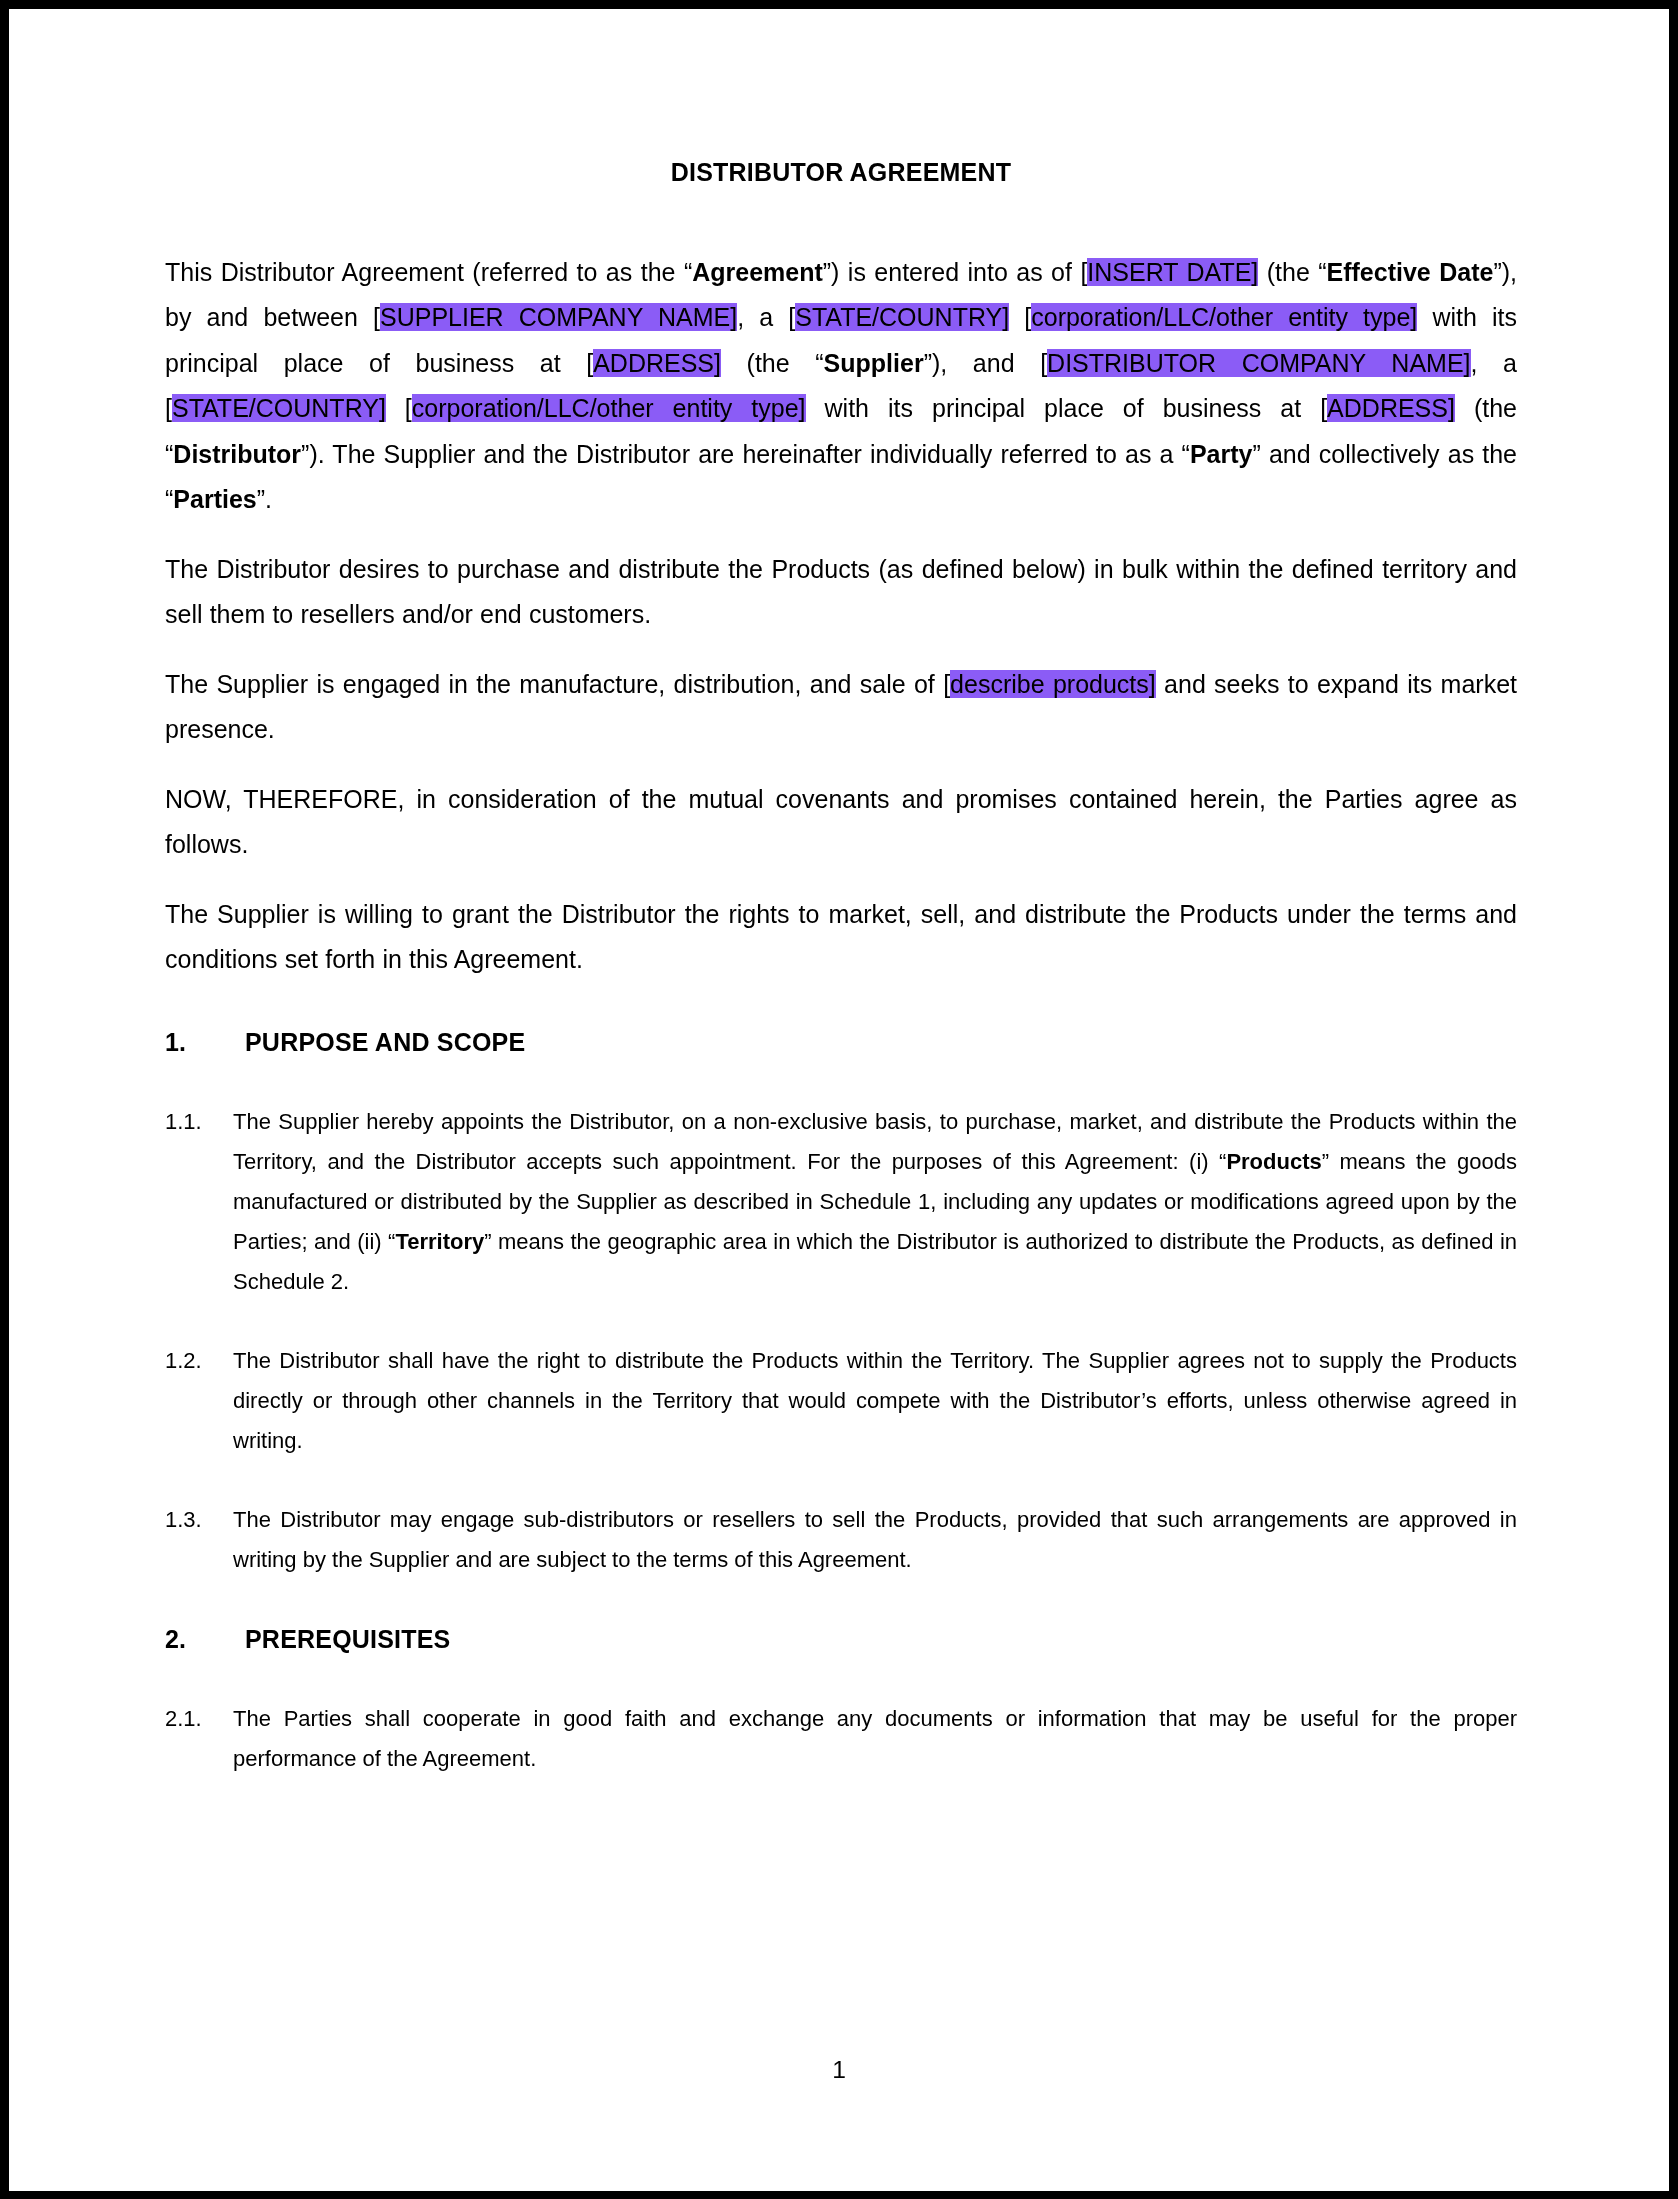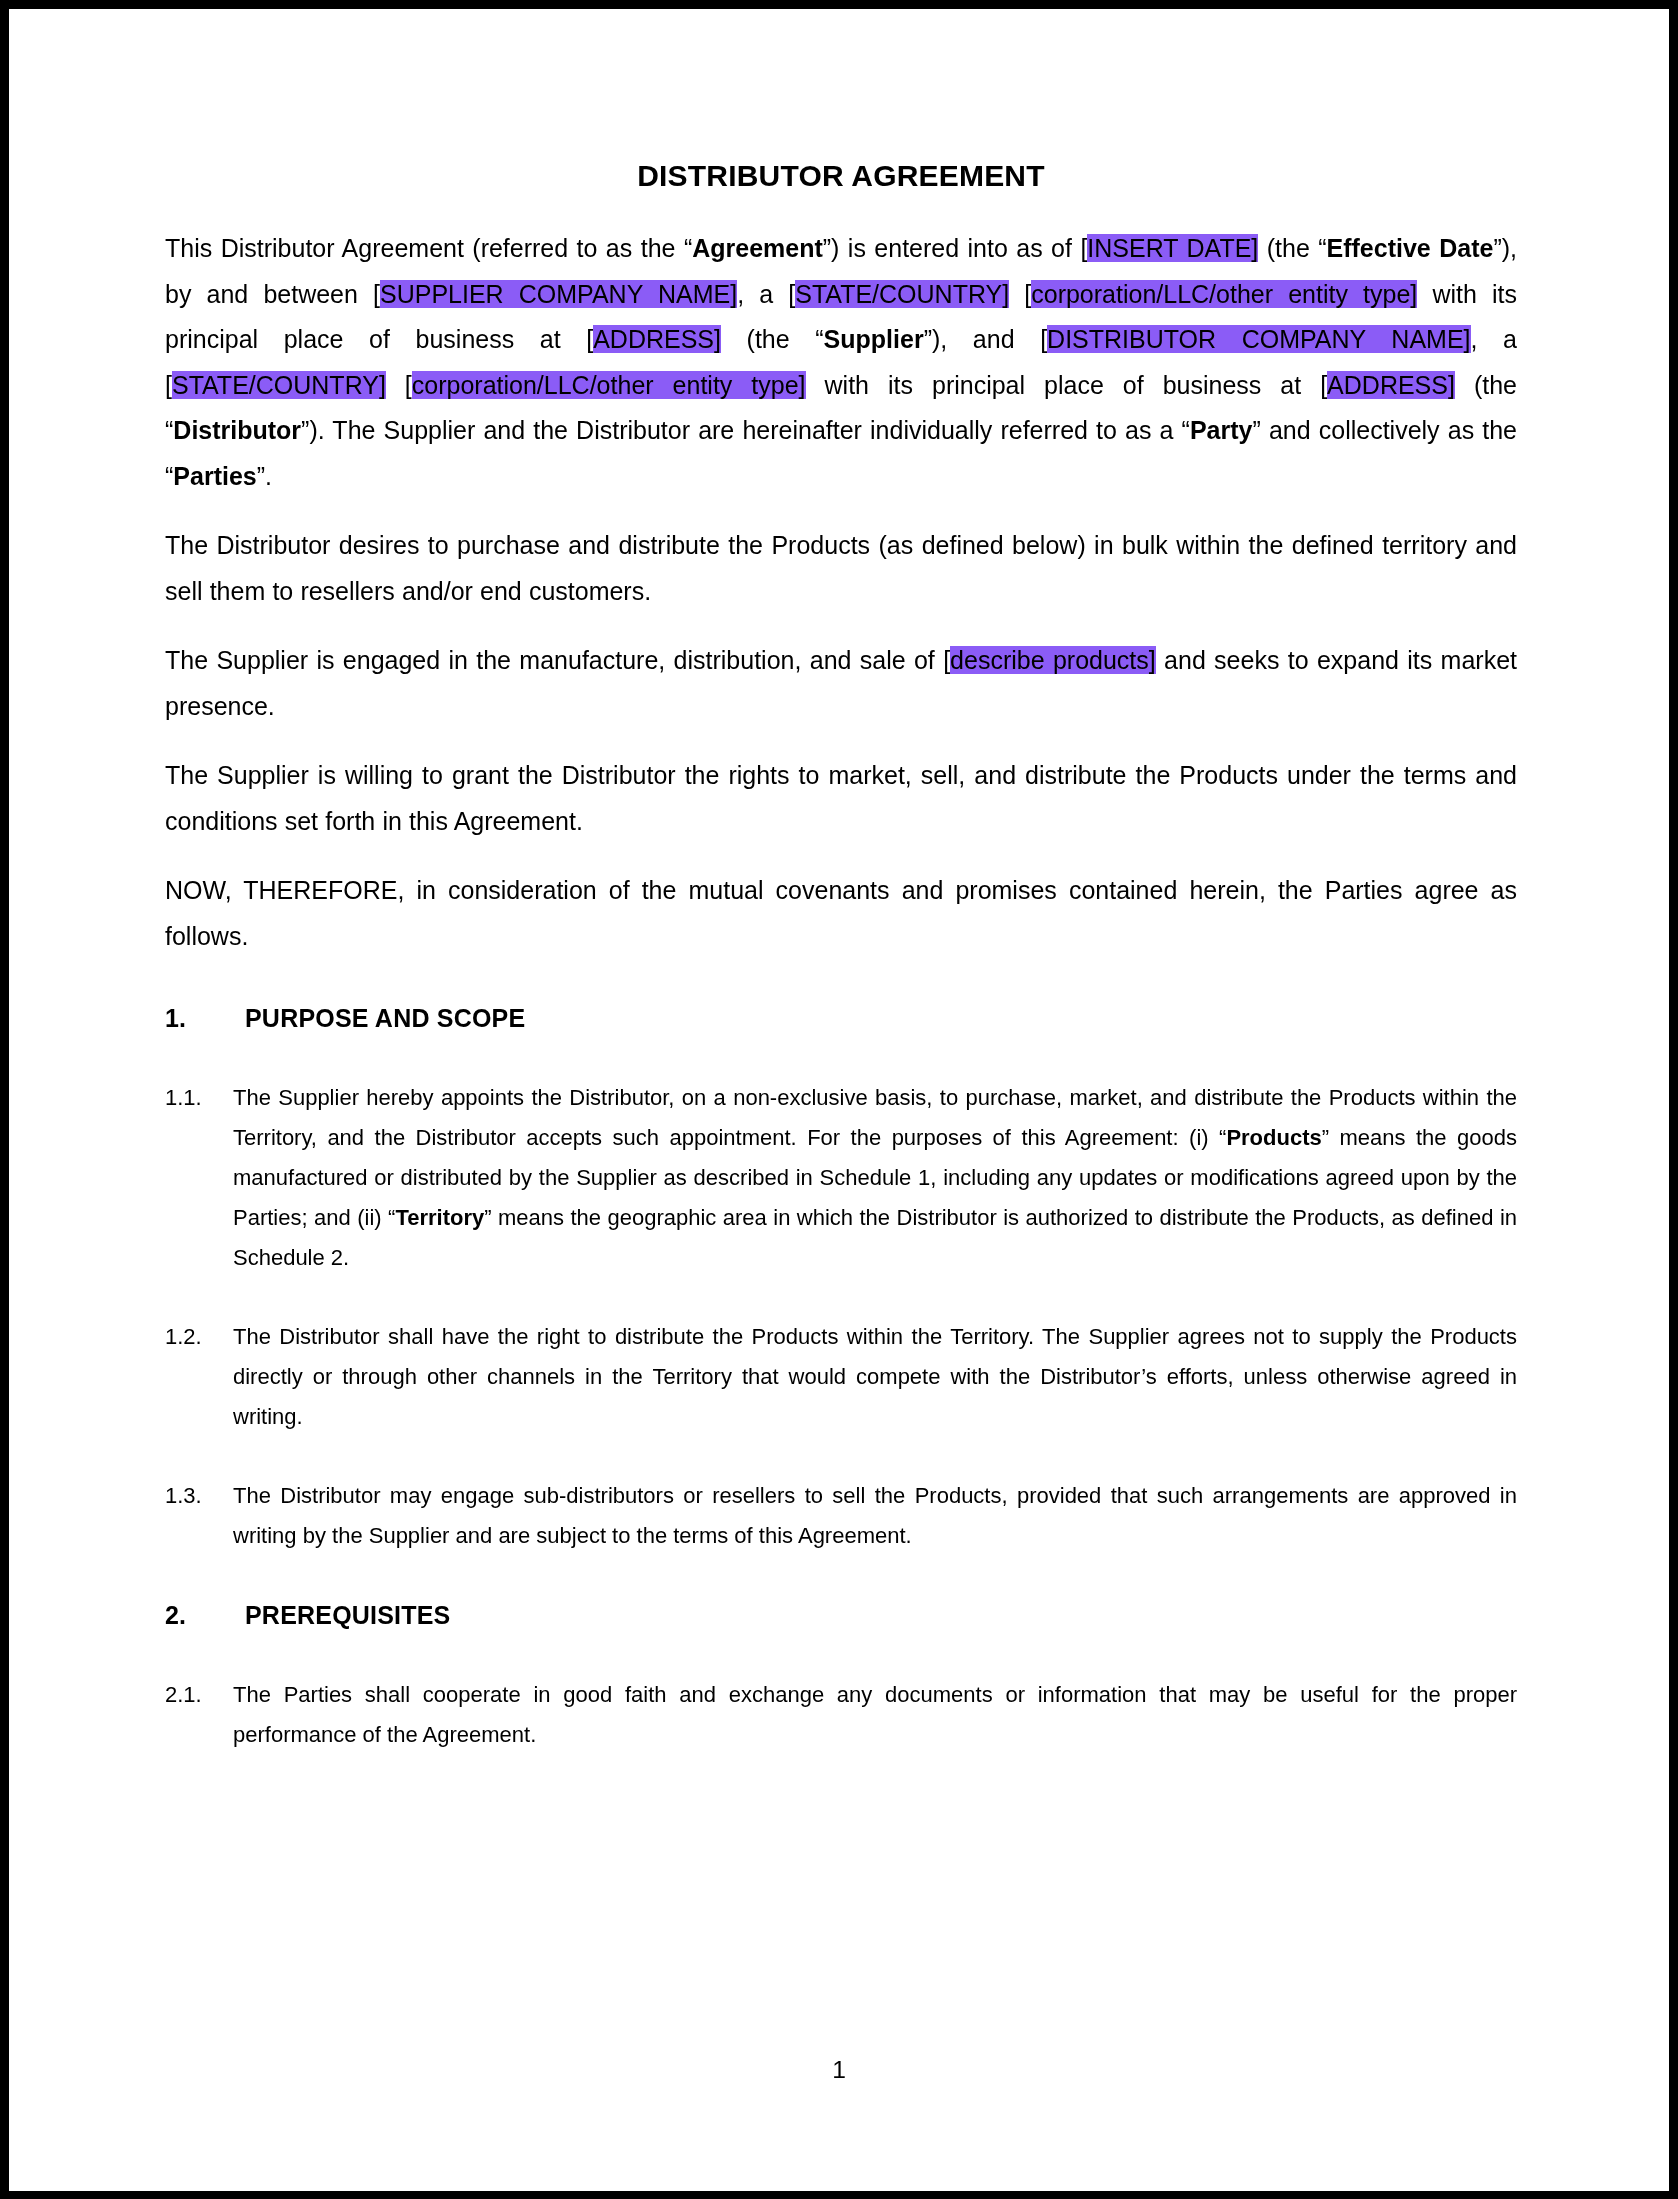--- a/index.html
+++ b/index.html
@@ -31,25 +31,25 @@
 
   .content {
     position: absolute;
     left: 156px;
     top: 147px;
     width: 1352px;
   }
 
   .doc-title {
     text-align: center;
-    font-size: 30px;
+    font-size: 25px;
     font-weight: bold;
     letter-spacing: 0.2px;
     color: #000000;
-    margin: 0 0 31px 0;
+    margin: 0 0 61px 0;
     line-height: 1.3;
   }
 
   p.para {
     margin: 0 0 24px 0;
     font-size: 25px;
     line-height: 1.82;
     color: #000000;
     text-align: justify;
     text-justify: inter-word;
@@ -122,23 +122,23 @@
     <div class="content">
 
       <h1 class="doc-title">DISTRIBUTOR AGREEMENT</h1>
 
       <p class="para"><span>This Distributor Agreement (referred to as the “</span><b>Agreement</b><span>”) is entered into as of [</span><span class="hl">INSERT DATE]</span><span> (the “</span><b>Effective Date</b><span>”), by and between [</span><span class="hl">SUPPLIER COMPANY NAME]</span><span>, a [</span><span class="hl">STATE/COUNTRY]</span><span> [</span><span class="hl">corporation/LLC/other entity type]</span><span> with its principal place of business at [</span><span class="hl">ADDRESS]</span><span> (the “</span><b>Supplier</b><span>”), and [</span><span class="hl">DISTRIBUTOR COMPANY NAME]</span><span>, a [</span><span class="hl">STATE/COUNTRY]</span><span> [</span><span class="hl">corporation/LLC/other entity type]</span><span> with its principal place of business at [</span><span class="hl">ADDRESS]</span><span> (the “</span><b>Distributor</b><span>”). The Supplier and the Distributor are hereinafter individually referred to as a “</span><b>Party</b><span>” and collectively as the “</span><b>Parties</b><span>”.</span></p>
 
       <p class="para">The Distributor desires to purchase and distribute the Products (as defined below) in bulk within the defined territory and sell them to resellers and/or end customers.</p>
 
       <p class="para"><span>The Supplier is engaged in the manufacture, distribution, and sale of [</span><span class="hl">describe products]</span><span> and seeks to expand its market presence.</span></p>
 
+      <p class="para">NOW, THEREFORE, in consideration of the mutual covenants and promises contained herein, the Parties agree as follows.</p>
+
       <p class="para">The Supplier is willing to grant the Distributor the rights to market, sell, and distribute the Products under the terms and conditions set forth in this Agreement.</p>
-
-      <p class="para">NOW, THEREFORE, in consideration of the mutual covenants and promises contained herein, the Parties agree as follows.</p>
 
       <div class="section-heading">
         <span class="num">1.</span>
         <span class="label">PURPOSE AND SCOPE</span>
       </div>
 
       <div class="clause">
         <span class="num">1.1.</span>
         <span class="body"><span>The Supplier hereby appoints the Distributor, on a non-exclusive basis, to purchase, market, and distribute the Products within the Territory, and the Distributor accepts such appointment. For the purposes of this Agreement: (i) “</span><b>Products</b><span>” means the goods manufactured or distributed by the Supplier as described in Schedule 1, including any updates or modifications agreed upon by the Parties; and (ii) “</span><b>Territory</b><span>” means the geographic area in which the Distributor is authorized to distribute the Products, as defined in Schedule 2.</span></span>
       </div>

